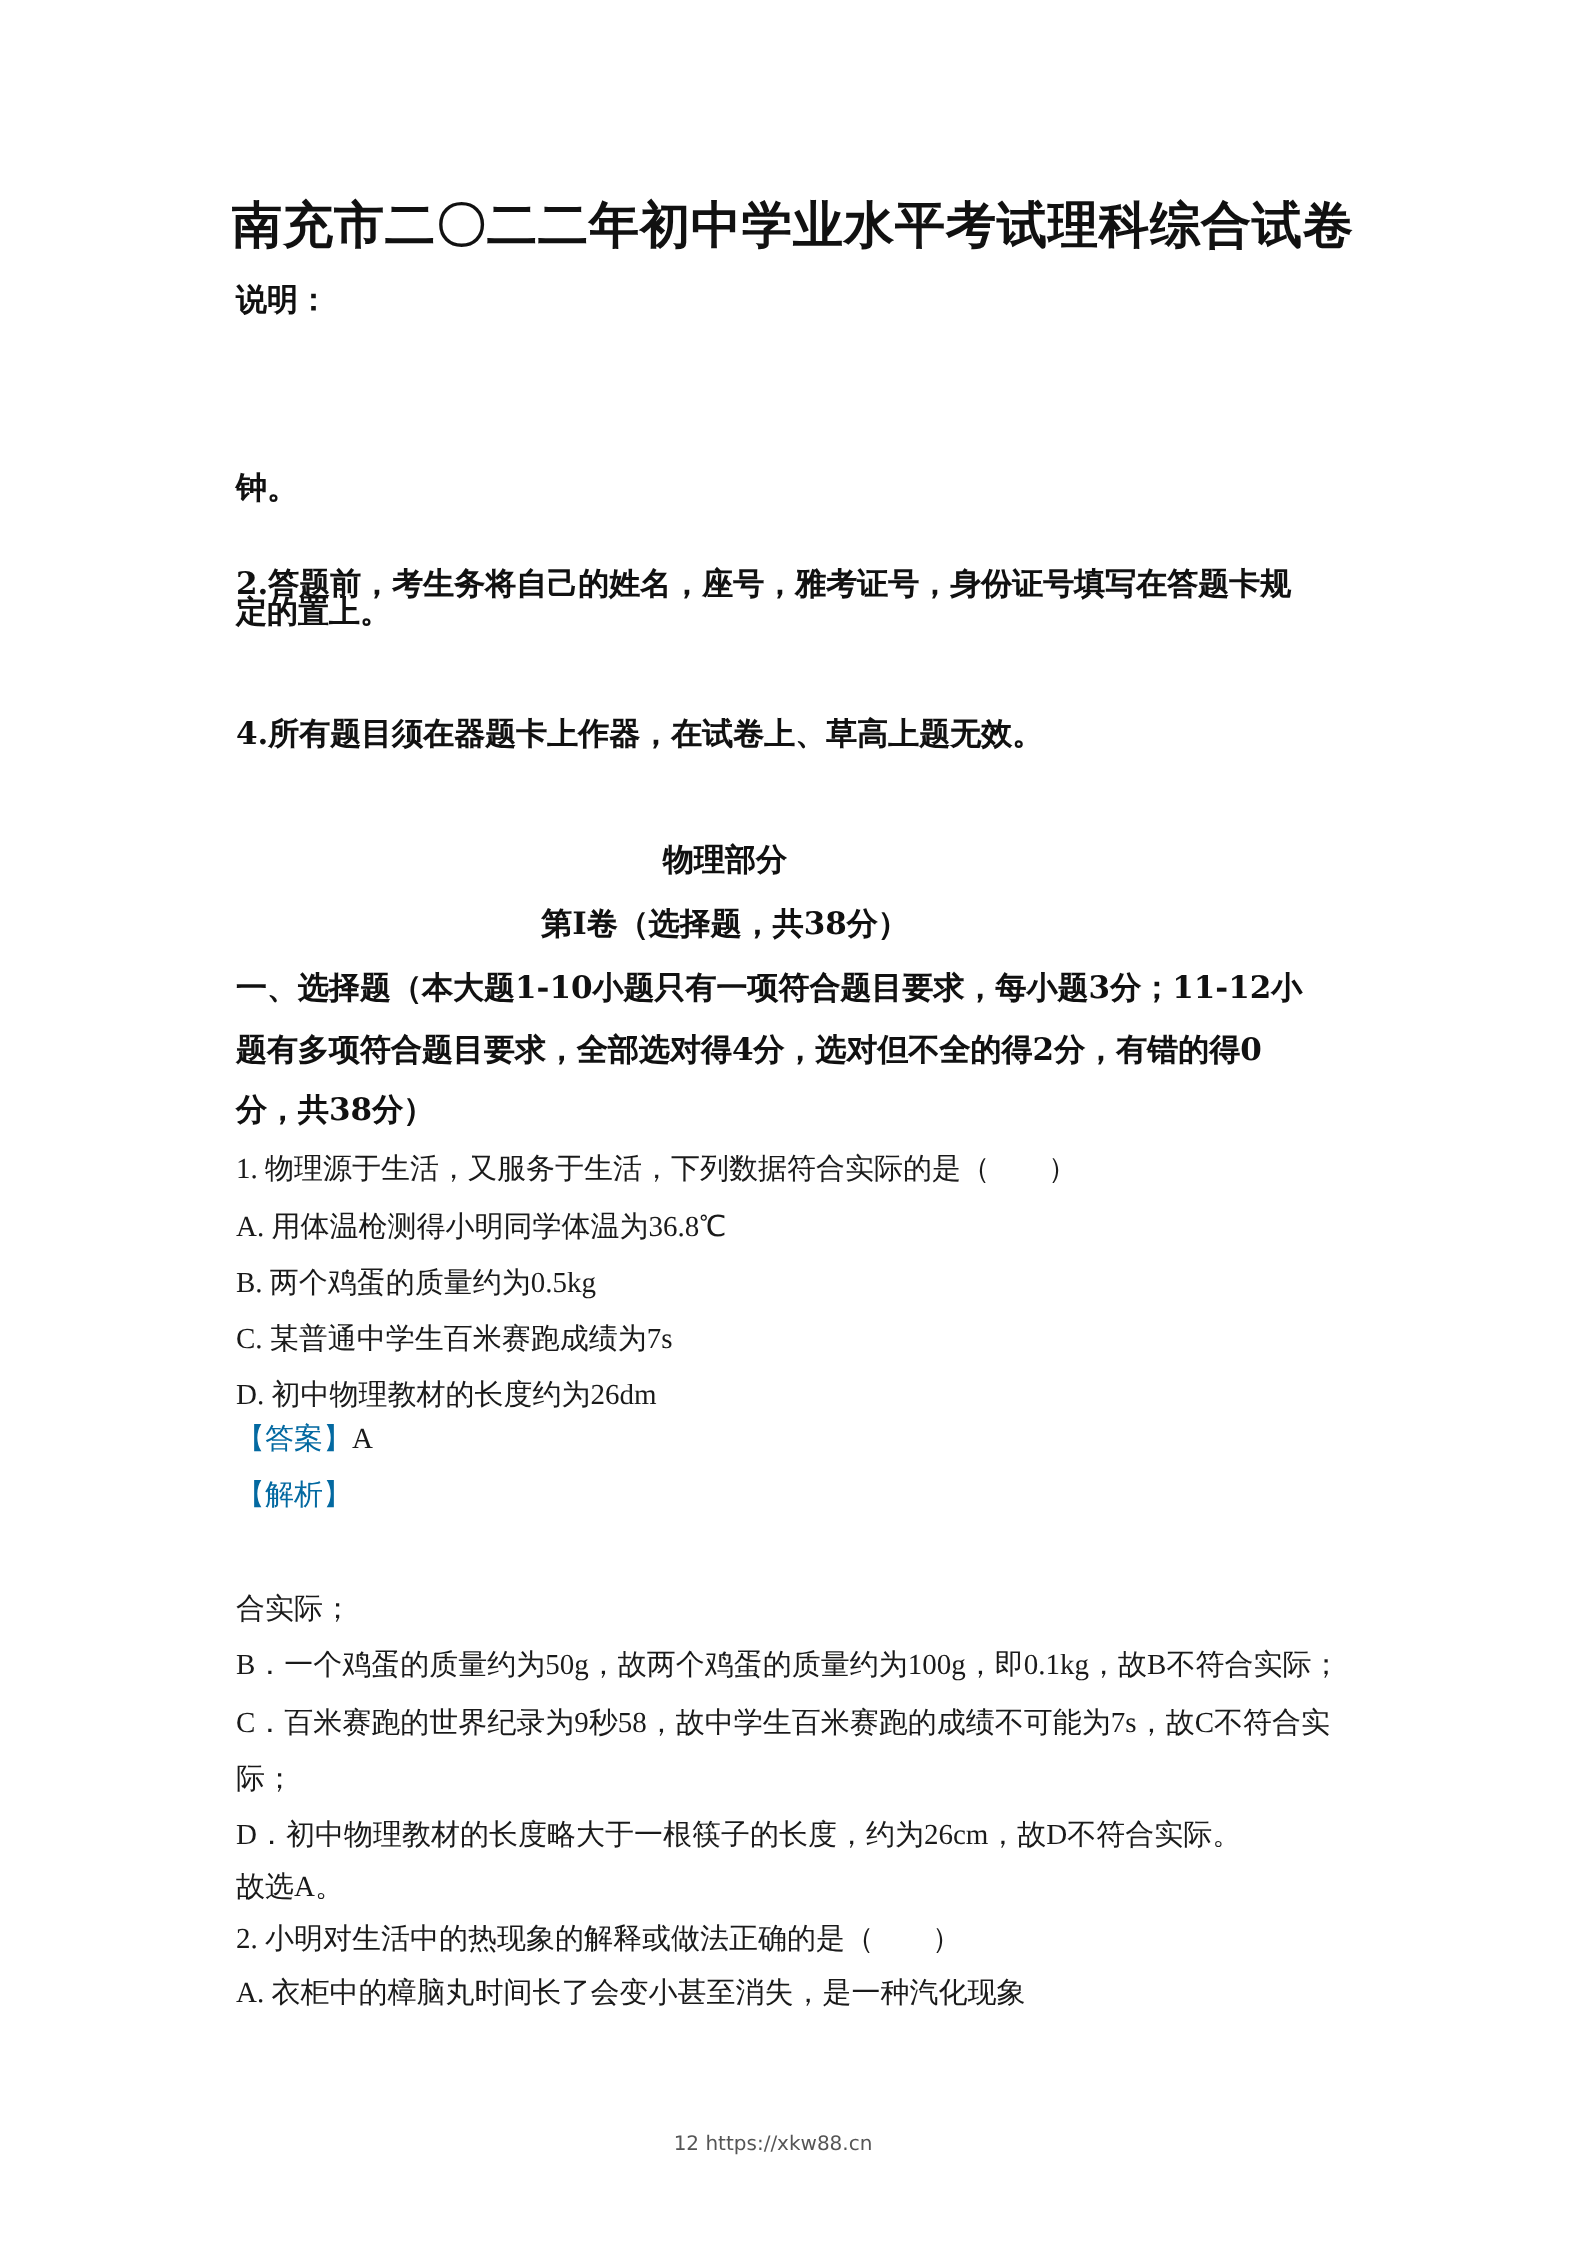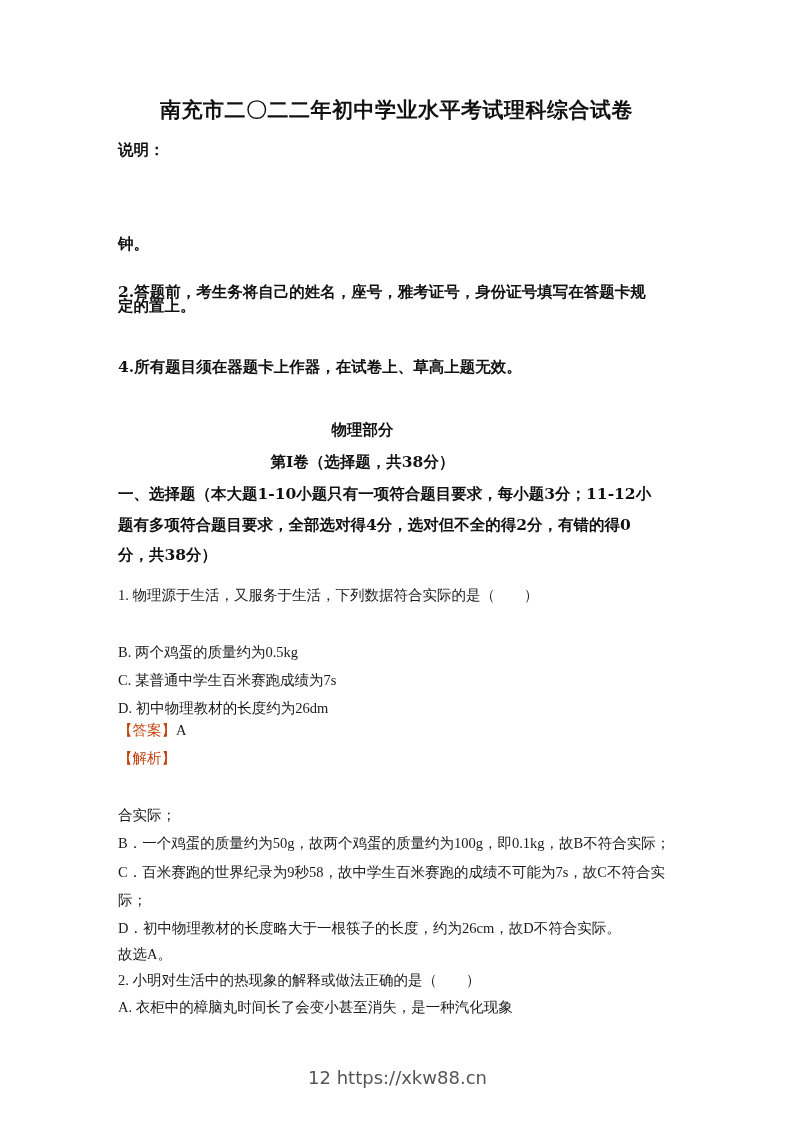--- a/index.html
+++ b/index.html
@@ -1,28 +1,28 @@
 <!DOCTYPE html>
 <html><head>
 <meta charset="utf-8">
 <style>
   html, body { margin: 0; padding: 0; background: #ffffff; }
   body { width: 793px; height: 1122px; position: relative; overflow: hidden; color: #111; }
   .page { position: absolute; left: 0; top: 0; width: 793px; height: 1122px; }
   .title { position: absolute; top: 96px; left: 0; width: 793px; text-align: center;
-    font-family: "DejaVu Serif", serif; font-weight: bold; font-size: 21px; letter-spacing: 0.5px; }
+    font-family: "DejaVu Serif", serif; font-weight: bold; font-size: 25px; letter-spacing: 0.5px; }
   .bold-line { position: absolute; left: 118px; font-family: "DejaVu Serif", serif; font-weight: bold;
     font-size: 15.5px; white-space: nowrap; text-align: right; }
   .center-line { position: absolute; left: 0; width: 725px; text-align: center;
     font-family: "DejaVu Serif", serif; font-weight: bold; font-size: 15.5px; }
   .q-line { position: absolute; left: 118px; font-family: "Liberation Serif", serif; font-size: 14.5px;
-    white-space: nowrap; color: #1a1a1a; margin-top: 11px; }
-  .tag { color: #c2410c; }
-  .footer { position: absolute; top: 1067px; left: 11px; width: 773px; text-align: center;
-    font-family: "DejaVu Sans", sans-serif; font-size: 18px; color: #555; }
+    white-space: nowrap; color: #1a1a1a; }
+  .tag { color: #0369a1; }
+  .footer { position: absolute; top: 1067px; left: 0; width: 773px; text-align: center;
+    font-family: "DejaVu Sans", sans-serif; font-size: 10px; color: #555; }
 </style>
 </head>
 <body>
 
 <div class="page">
   <div class="title">南充市二〇二二年初中学业水平考试理科综合试卷</div>
 
   <div class="bold-line" style="top:140px">说明：</div>
   <div class="bold-line" style="top:234px">钟。</div>
   <div class="bold-line" style="top:282px">2.答题前，考生务将自己的姓名，座号，雅考证号，身份证号填写在答题卡规</div>
@@ -30,20 +30,21 @@
   <div class="bold-line" style="top:357px">4.所有题目须在器题卡上作器，在试卷上、草高上题无效。</div>
 
   <div class="center-line" style="top:420px">物理部分</div>
   <div class="center-line" style="top:452px">第Ⅰ卷（选择题，共38分）</div>
 
   <div class="bold-line" style="top:484px">一、选择题（本大题1-10小题只有一项符合题目要求，每小题3分；11-12小</div>
   <div class="bold-line" style="top:515px">题有多项符合题目要求，全部选对得4分，选对但不全的得2分，有错的得0</div>
   <div class="bold-line" style="top:545px">分，共38分）</div>
 
   <div class="q-line" style="top:575px">1. 物理源于生活，又服务于生活，下列数据符合实际的是（　　）</div>
+  <div class="q-line" style="top:604px">A. 用体温枪测得小明同学体温为36.8℃</div>
   <div class="q-line" style="top:632px">B. 两个鸡蛋的质量约为0.5kg</div>
   <div class="q-line" style="top:660px">C. 某普通中学生百米赛跑成绩为7s</div>
   <div class="q-line" style="top:688px">D. 初中物理教材的长度约为26dm</div>
 
   <div class="q-line" style="top:710px">
     <span class="tag">【答案】</span><span>A</span>
   </div>
   <div class="q-line" style="top:738px">
     <span class="tag">【解析】</span>
   </div>

